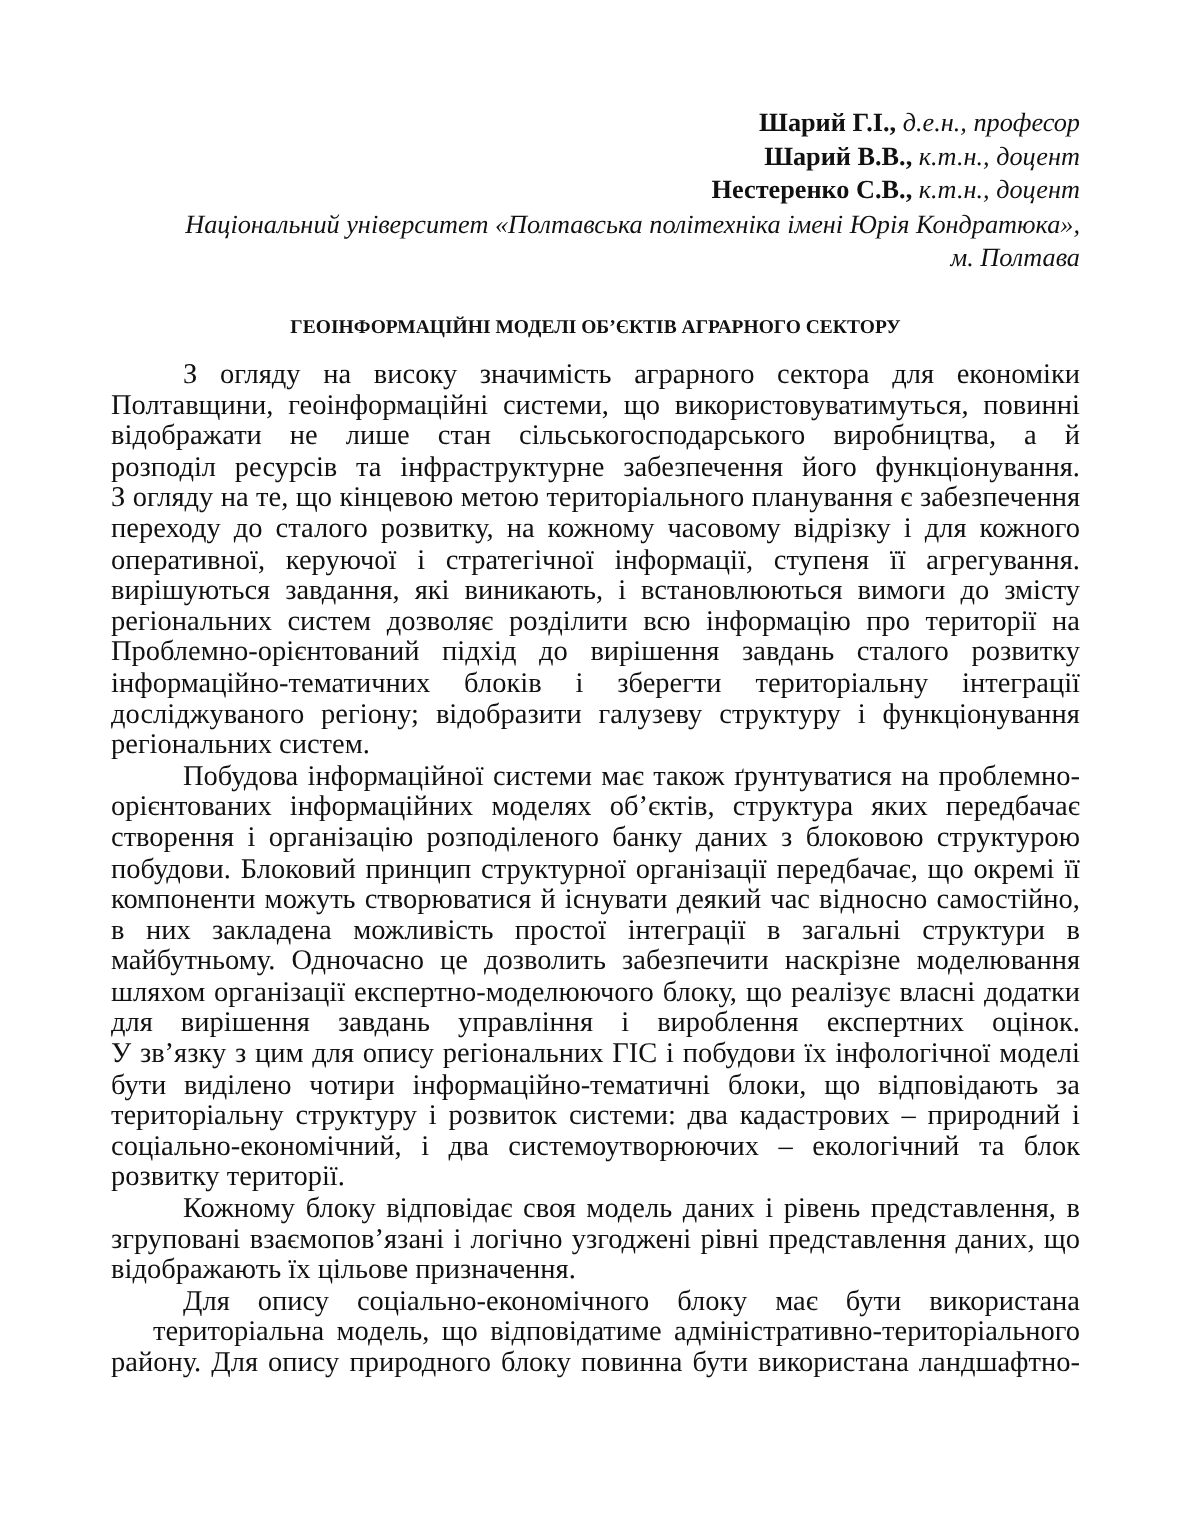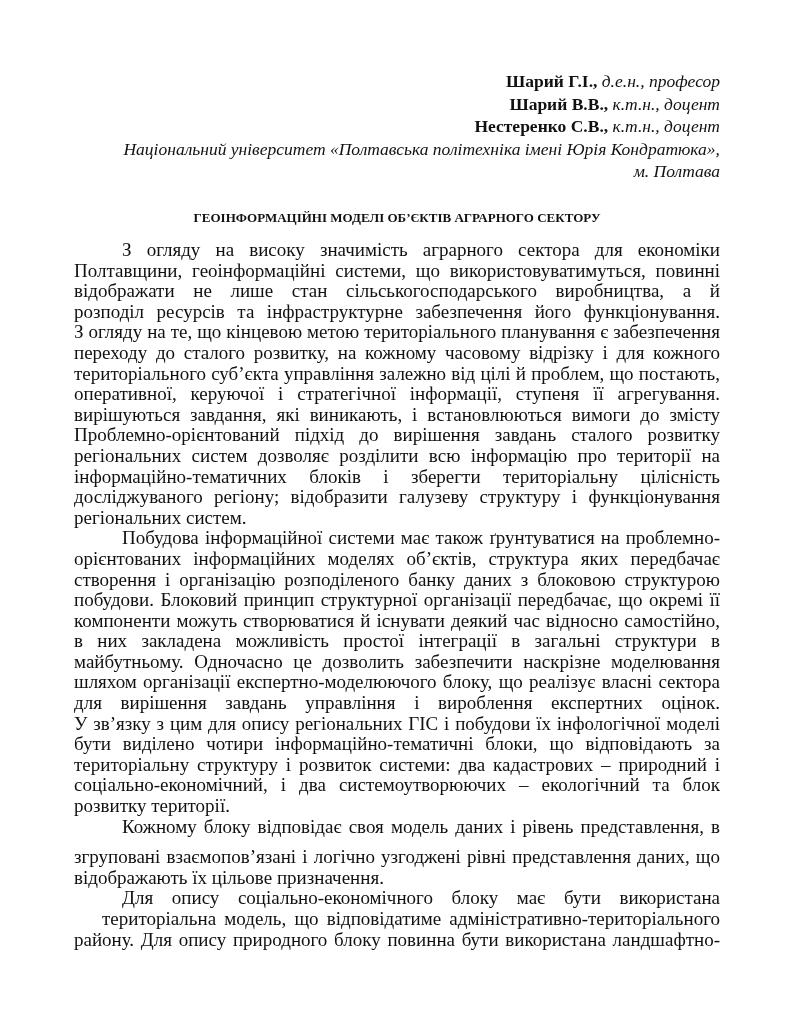--- a/index.html
+++ b/index.html
@@ -32,48 +32,47 @@
   <div class="title">ГЕОІНФОРМАЦІЙНІ МОДЕЛІ ОБ’ЄКТІВ АГРАРНОГО СЕКТОРУ</div>
 
   <div class="body" id="body">
       <div>
         <div class="line indent" style="white-space: normal; overflow: hidden;">З огляду на високу значимість аграрного сектора для економіки</div>
         <div class="line" style="white-space: normal; overflow: hidden;">Полтавщини, геоінформаційні системи, що використовуватимуться, повинні</div>
         <div class="line" style="white-space: normal; overflow: hidden;">відображати не лише стан сільськогосподарського виробництва, а й просторовий</div>
         <div class="line" style="white-space: normal; overflow: hidden;">розподіл ресурсів та інфраструктурне забезпечення його функціонування.</div>
         <div class="line" style="white-space: normal; overflow: hidden;">З огляду на те, що кінцевою метою територіального планування є забезпечення</div>
         <div class="line" style="white-space: normal; overflow: hidden; font-family: Liberation Serif, serif;">переходу до сталого розвитку, на кожному часовому відрізку і для кожного</div>
-        <div class="line" style="white-space: normal; overflow: hidden;">територіального суб’єкта управління залежно від цілі й проблем, що постають,</div>
         <div class="line" style="white-space: normal; overflow: hidden;">оперативної, керуючої і стратегічної інформації, ступеня її агрегування.</div>
         <div class="line" style="white-space: normal; overflow: hidden;">вирішуються завдання, які виникають, і встановлюються вимоги до змісту</div>
+        <div class="line" style="white-space: normal; overflow: hidden;">регіональних систем дозволяє розділити всю інформацію про території на кілька</div>
         <div class="line" style="white-space: normal; overflow: hidden;">Проблемно-орієнтований підхід до вирішення завдань сталого розвитку</div>
-        <div class="line" style="white-space: normal; overflow: hidden;">регіональних систем дозволяє розділити всю інформацію про території на кілька</div>
-        <div class="line" style="white-space: normal; overflow: hidden;">інформаційно-тематичних блоків і зберегти територіальну цілісність</div>
+        <div class="line" style="white-space: normal; overflow: hidden;">інформаційно-тематичних блоків і зберегти територіальну інтеграції</div>
         <div class="line" style="white-space: normal; overflow: hidden;">досліджуваного регіону; відобразити галузеву структуру і функціонування його</div>
         <div class="line last" style="white-space: normal; overflow: hidden;">регіональних систем.</div>
       </div>
       <div>
         <div class="line indent" style="white-space: normal; overflow: hidden;">Побудова інформаційної системи має також ґрунтуватися на проблемно-</div>
         <div class="line" style="white-space: normal; overflow: hidden;">орієнтованих інформаційних моделях об’єктів, структура яких передбачає</div>
         <div class="line" style="white-space: normal; overflow: hidden;">створення і організацію розподіленого банку даних з блоковою структурою</div>
         <div class="line" style="white-space: normal; overflow: hidden;">побудови. Блоковий принцип структурної організації передбачає, що окремі її</div>
         <div class="line" style="white-space: normal; overflow: hidden;">компоненти можуть створюватися й існувати деякий час відносно самостійно, але</div>
         <div class="line" style="white-space: normal; overflow: hidden;">в них закладена можливість простої інтеграції в загальні структури в</div>
         <div class="line" style="white-space: normal; overflow: hidden;">майбутньому. Одночасно це дозволить забезпечити наскрізне моделювання</div>
-        <div class="line" style="white-space: normal; overflow: hidden;">шляхом організації експертно-моделюючого блоку, що реалізує власні сектора</div>
+        <div class="line" style="white-space: normal; overflow: hidden;">шляхом організації експертно-моделюючого блоку, що реалізує власні додатки</div>
         <div class="line" style="white-space: normal; overflow: hidden;">для вирішення завдань управління і вироблення експертних оцінок.</div>
         <div class="line" style="white-space: normal; overflow: hidden;">У зв’язку з цим для опису регіональних ГІС і побудови їх інфологічної моделі має</div>
         <div class="line" style="white-space: normal; overflow: hidden;">бути виділено чотири інформаційно-тематичні блоки, що відповідають за</div>
         <div class="line" style="white-space: normal; overflow: hidden;">територіальну структуру і розвиток системи: два кадастрових – природний і</div>
         <div class="line" style="white-space: normal; overflow: hidden;">соціально-економічний, і два системоутворюючих – екологічний та блок сталого</div>
         <div class="line last" style="white-space: normal; overflow: hidden;">розвитку території.</div>
       </div>
       <div>
         <div class="line indent" style="white-space: normal; overflow: hidden;">Кожному блоку відповідає своя модель даних і рівень представлення, в них</div>
-        <div class="line" style="white-space: normal; overflow: hidden; margin-top: 10px;">згруповані взаємопов’язані і логічно узгоджені рівні представлення даних, що</div>
+        <div class="line" style="white-space: normal; overflow: hidden;">згруповані взаємопов’язані і логічно узгоджені рівні представлення даних, що</div>
         <div class="line last" style="white-space: normal; overflow: hidden;">відображають їх цільове призначення.</div>
       </div>
       <div>
         <div class="line indent" style="white-space: normal; overflow: hidden;">Для опису соціально-економічного блоку має бути використана</div>
         <div class="line" style="white-space: normal; overflow: hidden; margin-left: 28px;">територіальна модель, що відповідатиме адміністративно-територіального поділу</div>
         <div class="line" style="white-space: normal; overflow: hidden;">району. Для опису природного блоку повинна бути використана ландшафтно-</div>
       </div>
     </div>
 </div>
 

